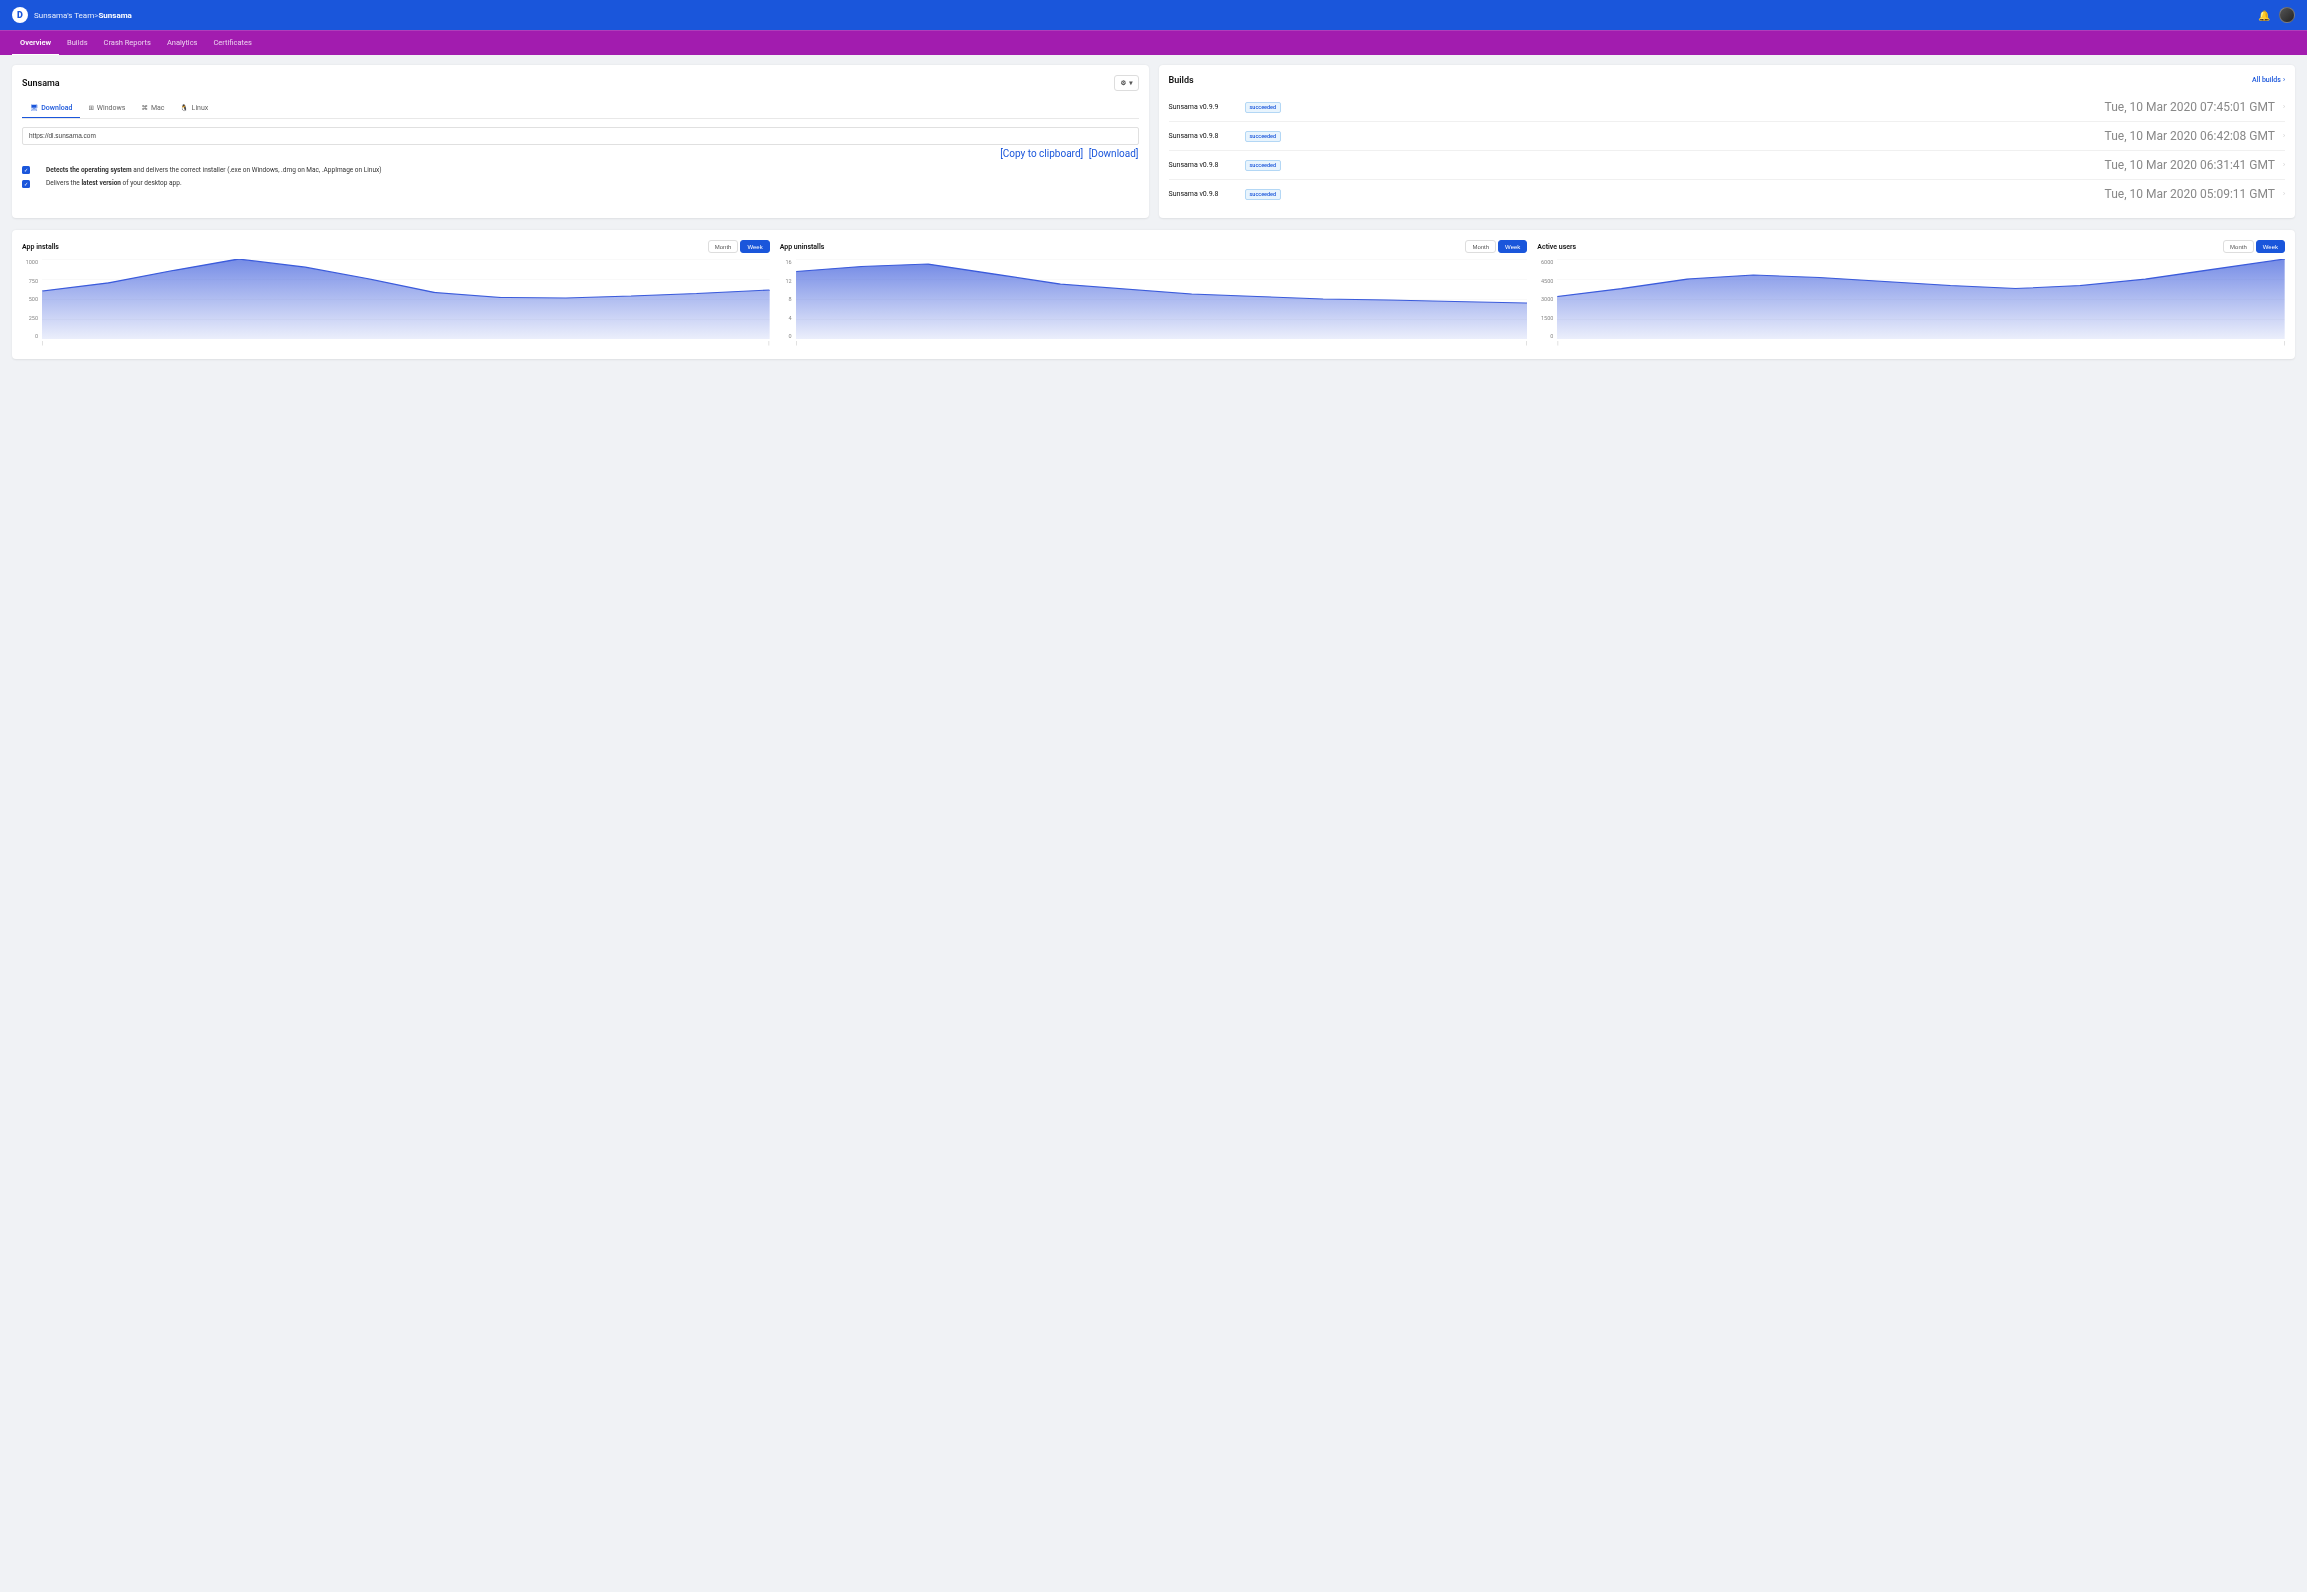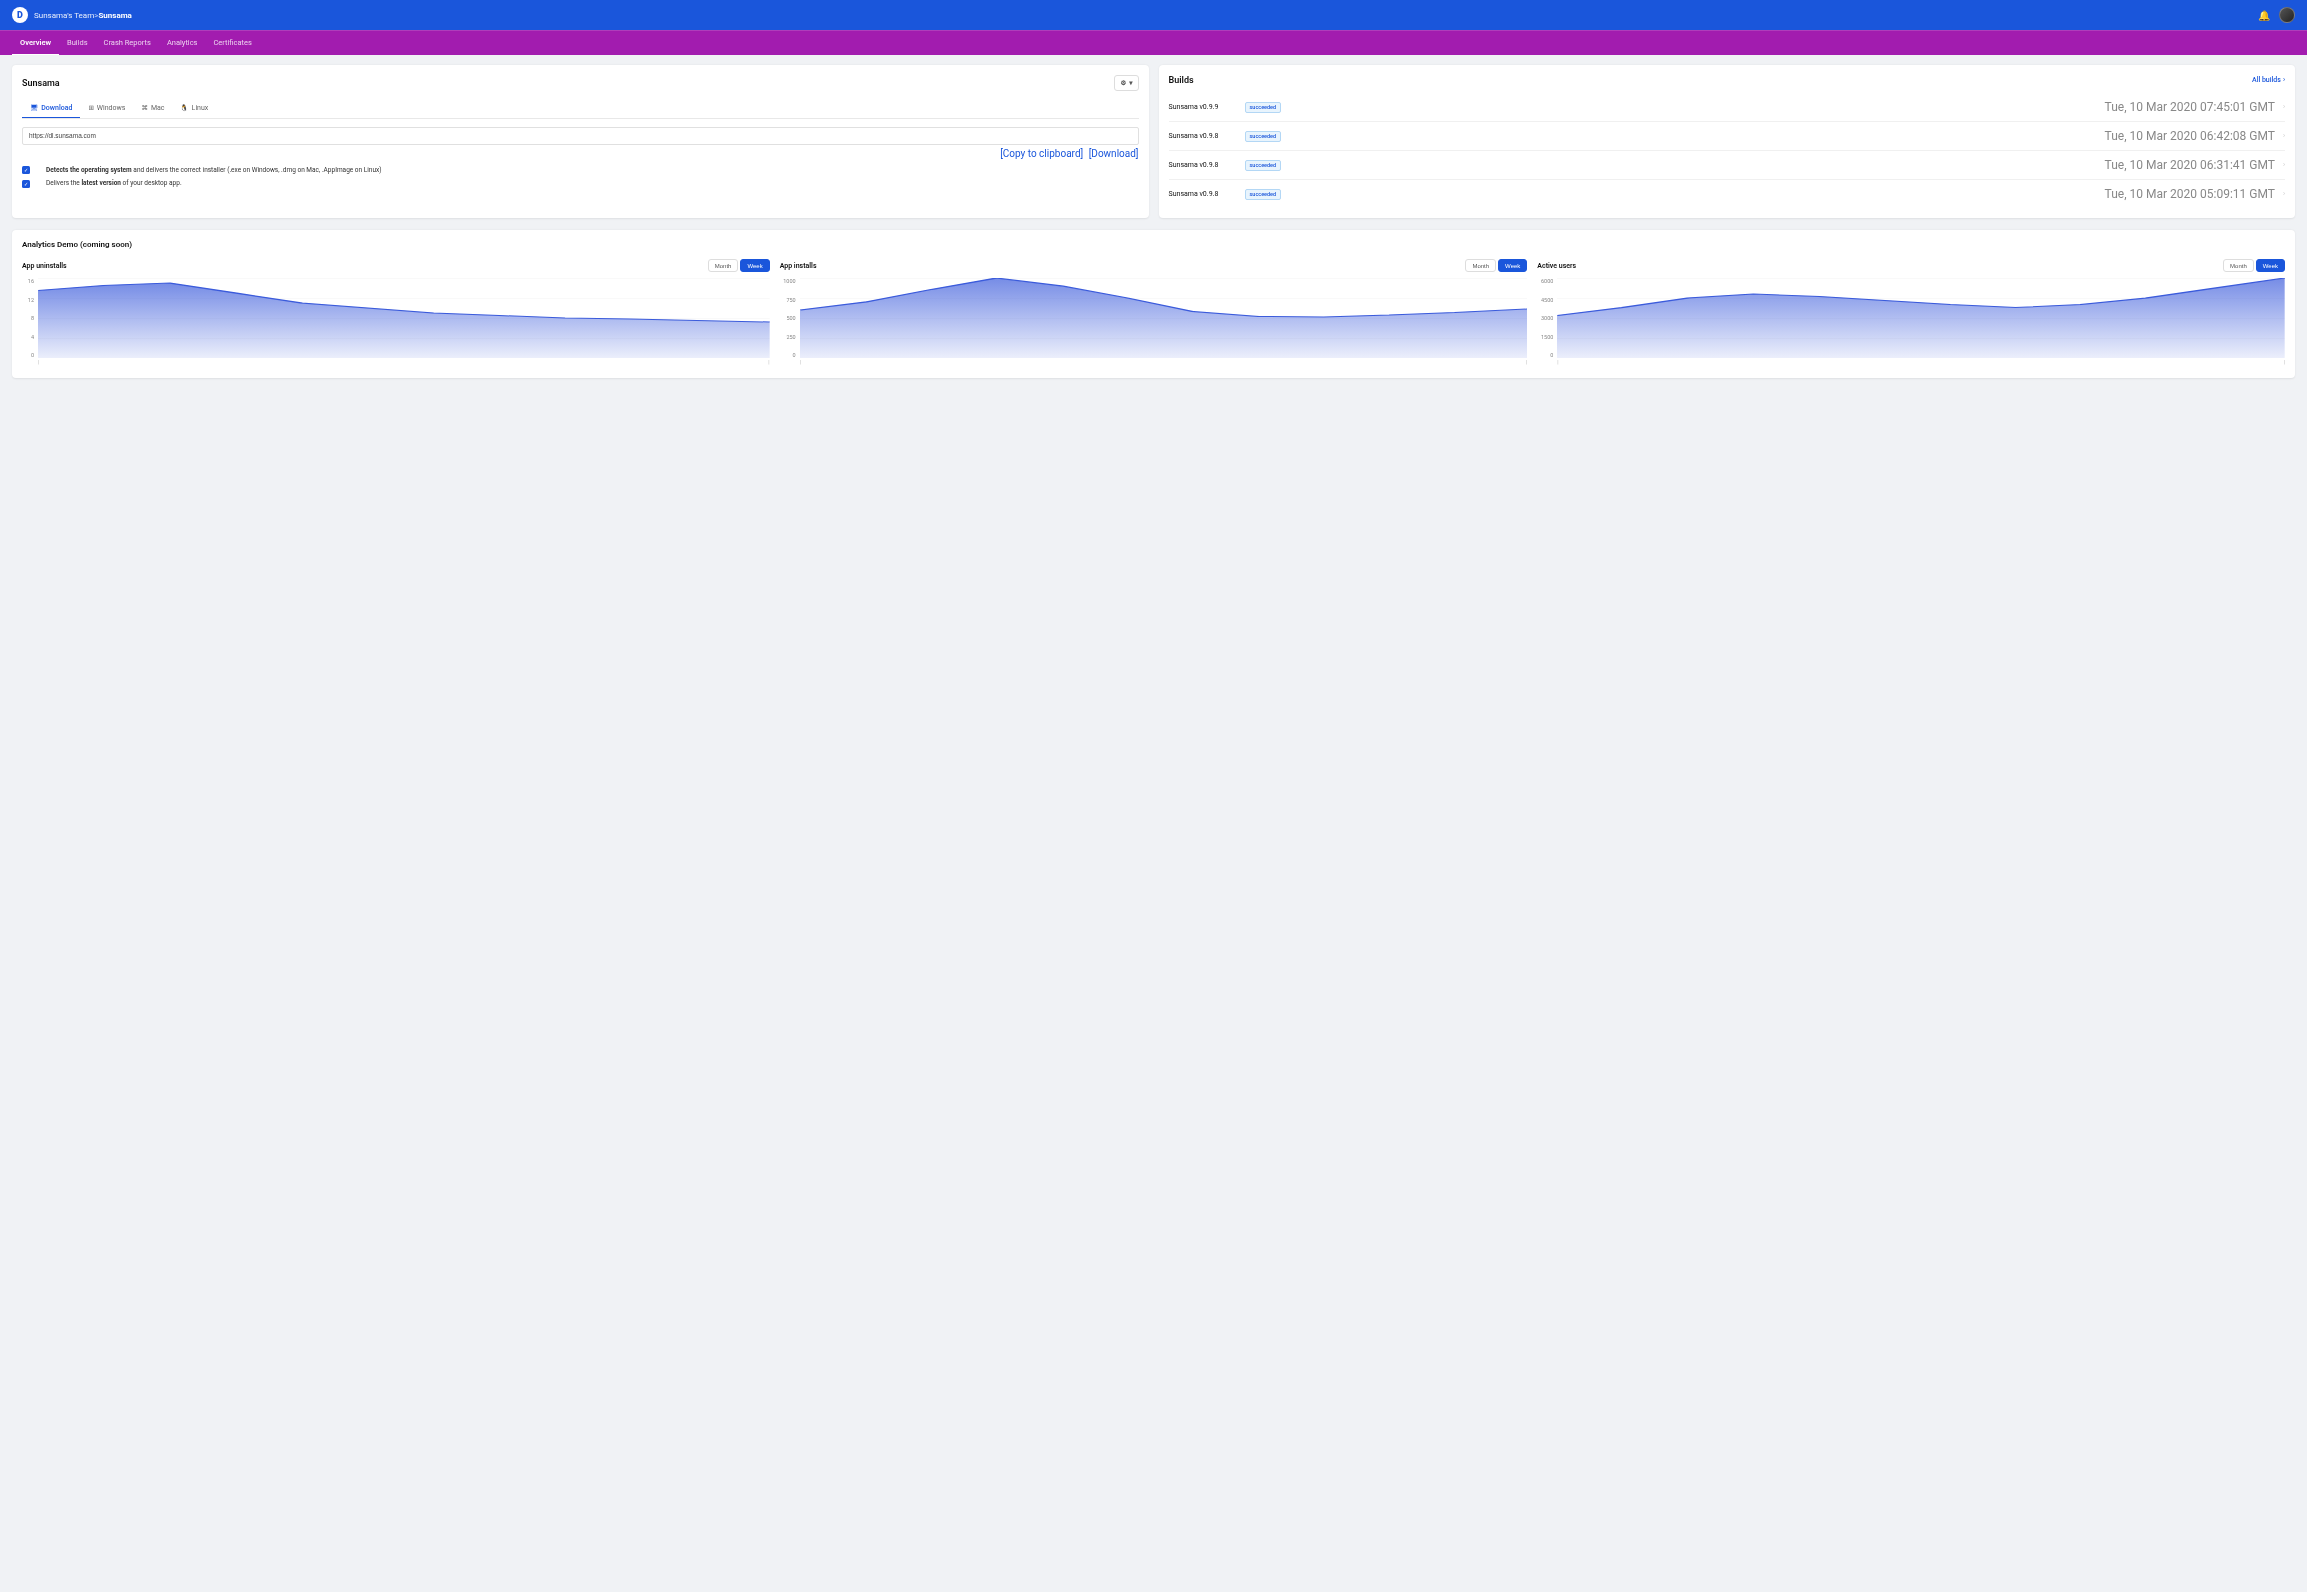--- a/index.html
+++ b/index.html
@@ -283,23 +283,62 @@
           <span class="build-name">Sunsama v0.9.8</span>
           <span class="badge-succeeded">succeeded</span>
           <span class="build-date">Tue, 10 Mar 2020 05:09:11 GMT</span>
           <span class="chevron-right">›</span>
         </div>
       </div>
     </div>
   </div>
 
   <div class="analytics-section">
-    <div class="analytics-title">Analytics Demo (coming soon)</div>
 
     <div class="charts-row">
+
+      <div class="chart-container">
+        <div class="chart-header">
+          <span class="chart-title">App installs</span>
+          <div class="chart-toggle">
+            <button class="toggle-btn">Month</button>
+            <button class="toggle-btn active">Week</button>
+          </div>
+        </div>
+        <div style="display:flex; gap:2px;">
+          <div style="display:flex; flex-direction:column; justify-content:space-between; padding-bottom:10px; min-width:18px; font-size:5.5px; color:#888; text-align:right; padding-right:2px;">
+            <span>1000</span>
+            <span>750</span>
+            <span>500</span>
+            <span>250</span>
+            <span>0</span>
+          </div>
+          <div style="flex:1; position:relative; height:90px;">
+            <svg viewBox="0 0 300 160" preserveAspectRatio="none" style="width:100%; height:80px; display:block;">
+              <defs>
+                <linearGradient id="grad1" x1="0" y1="0" x2="0" y2="1">
+                  <stop offset="0%" stop-color="#3b5bdb" stop-opacity="0.7"></stop>
+                  <stop offset="100%" stop-color="#3b5bdb" stop-opacity="0.1"></stop>
+                </linearGradient>
+              </defs>
+              <line x1="0" y1="0" x2="300" y2="0" stroke="#e8e8e8" stroke-width="0.5"></line>
+              <line x1="0" y1="40" x2="300" y2="40" stroke="#e8e8e8" stroke-width="0.5"></line>
+              <line x1="0" y1="80" x2="300" y2="80" stroke="#e8e8e8" stroke-width="0.5"></line>
+              <line x1="0" y1="120" x2="300" y2="120" stroke="#e8e8e8" stroke-width="0.5"></line>
+
+              <path d="M0,64 L27,48 L54,23 L81,0 L108,16 L135,40 L162,67 L189,77 L216,78 L243,74 L270,69 L300,62 L300,160 L0,160 Z" fill="url(#grad1)"></path>
+              <path d="M0,64 L27,48 L54,23 L81,0 L108,16 L135,40 L162,67 L189,77 L216,78 L243,74 L270,69 L300,62" fill="none" stroke="#3b5bdb" stroke-width="2"></path>
+            </svg>
+            <div style="display:flex; justify-content:space-between; font-size:5.5px; color:#bbb; padding: 1px 0;">
+              <span>|</span>
+                <span>|</span>
+            </div>
+          </div>
+        </div>
+      </div>
 
       <div class="chart-container">
         <div class="chart-header">
           <span class="chart-title">App uninstalls</span>
           <div class="chart-toggle">
             <button class="toggle-btn">Month</button>
             <button class="toggle-btn active">Week</button>
           </div>
         </div>
         <div style="display:flex; gap:2px;">
@@ -329,60 +368,20 @@
             <div style="display:flex; justify-content:space-between; font-size:5.5px; color:#bbb; padding: 1px 0;">
               <span>|</span>
                 <span>|</span>
             </div>
           </div>
         </div>
       </div>
 
       <div class="chart-container">
         <div class="chart-header">
-          <span class="chart-title">App installs</span>
-          <div class="chart-toggle">
-            <button class="toggle-btn">Month</button>
-            <button class="toggle-btn active">Week</button>
-          </div>
-        </div>
-        <div style="display:flex; gap:2px;">
-          <div style="display:flex; flex-direction:column; justify-content:space-between; padding-bottom:10px; min-width:18px; font-size:5.5px; color:#888; text-align:right; padding-right:2px;">
-            <span>1000</span>
-            <span>750</span>
-            <span>500</span>
-            <span>250</span>
-            <span>0</span>
-          </div>
-          <div style="flex:1; position:relative; height:90px;">
-            <svg viewBox="0 0 300 160" preserveAspectRatio="none" style="width:100%; height:80px; display:block;">
-              <defs>
-                <linearGradient id="grad1" x1="0" y1="0" x2="0" y2="1">
-                  <stop offset="0%" stop-color="#3b5bdb" stop-opacity="0.7"></stop>
-                  <stop offset="100%" stop-color="#3b5bdb" stop-opacity="0.1"></stop>
-                </linearGradient>
-              </defs>
-              <line x1="0" y1="0" x2="300" y2="0" stroke="#e8e8e8" stroke-width="0.5"></line>
-              <line x1="0" y1="40" x2="300" y2="40" stroke="#e8e8e8" stroke-width="0.5"></line>
-              <line x1="0" y1="80" x2="300" y2="80" stroke="#e8e8e8" stroke-width="0.5"></line>
-              <line x1="0" y1="120" x2="300" y2="120" stroke="#e8e8e8" stroke-width="0.5"></line>
-
-              <path d="M0,64 L27,48 L54,23 L81,0 L108,16 L135,40 L162,67 L189,77 L216,78 L243,74 L270,69 L300,62 L300,160 L0,160 Z" fill="url(#grad1)"></path>
-              <path d="M0,64 L27,48 L54,23 L81,0 L108,16 L135,40 L162,67 L189,77 L216,78 L243,74 L270,69 L300,62" fill="none" stroke="#3b5bdb" stroke-width="2"></path>
-            </svg>
-            <div style="display:flex; justify-content:space-between; font-size:5.5px; color:#bbb; padding: 1px 0;">
-              <span>|</span>
-                <span>|</span>
-            </div>
-          </div>
-        </div>
-      </div>
-
-      <div class="chart-container">
-        <div class="chart-header">
           <span class="chart-title">Active users</span>
           <div class="chart-toggle">
             <button class="toggle-btn">Month</button>
             <button class="toggle-btn active">Week</button>
           </div>
         </div>
         <div style="display:flex; gap:2px;">
           <div style="display:flex; flex-direction:column; justify-content:space-between; padding-bottom:10px; min-width:18px; font-size:5.5px; color:#888; text-align:right; padding-right:2px;">
             <span>6000</span>
             <span>4500</span>

